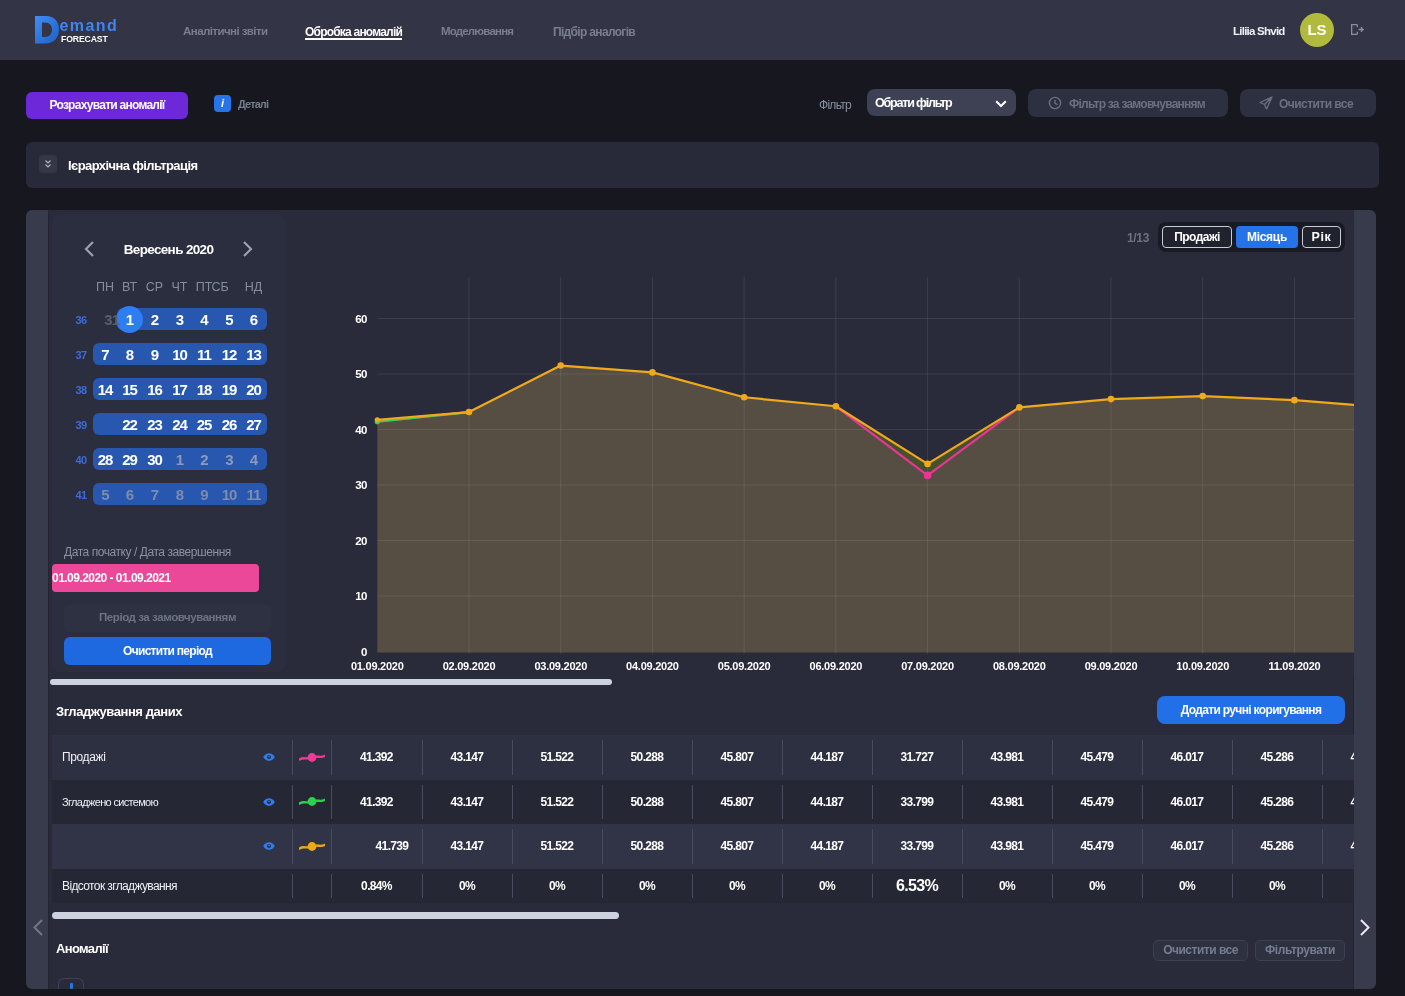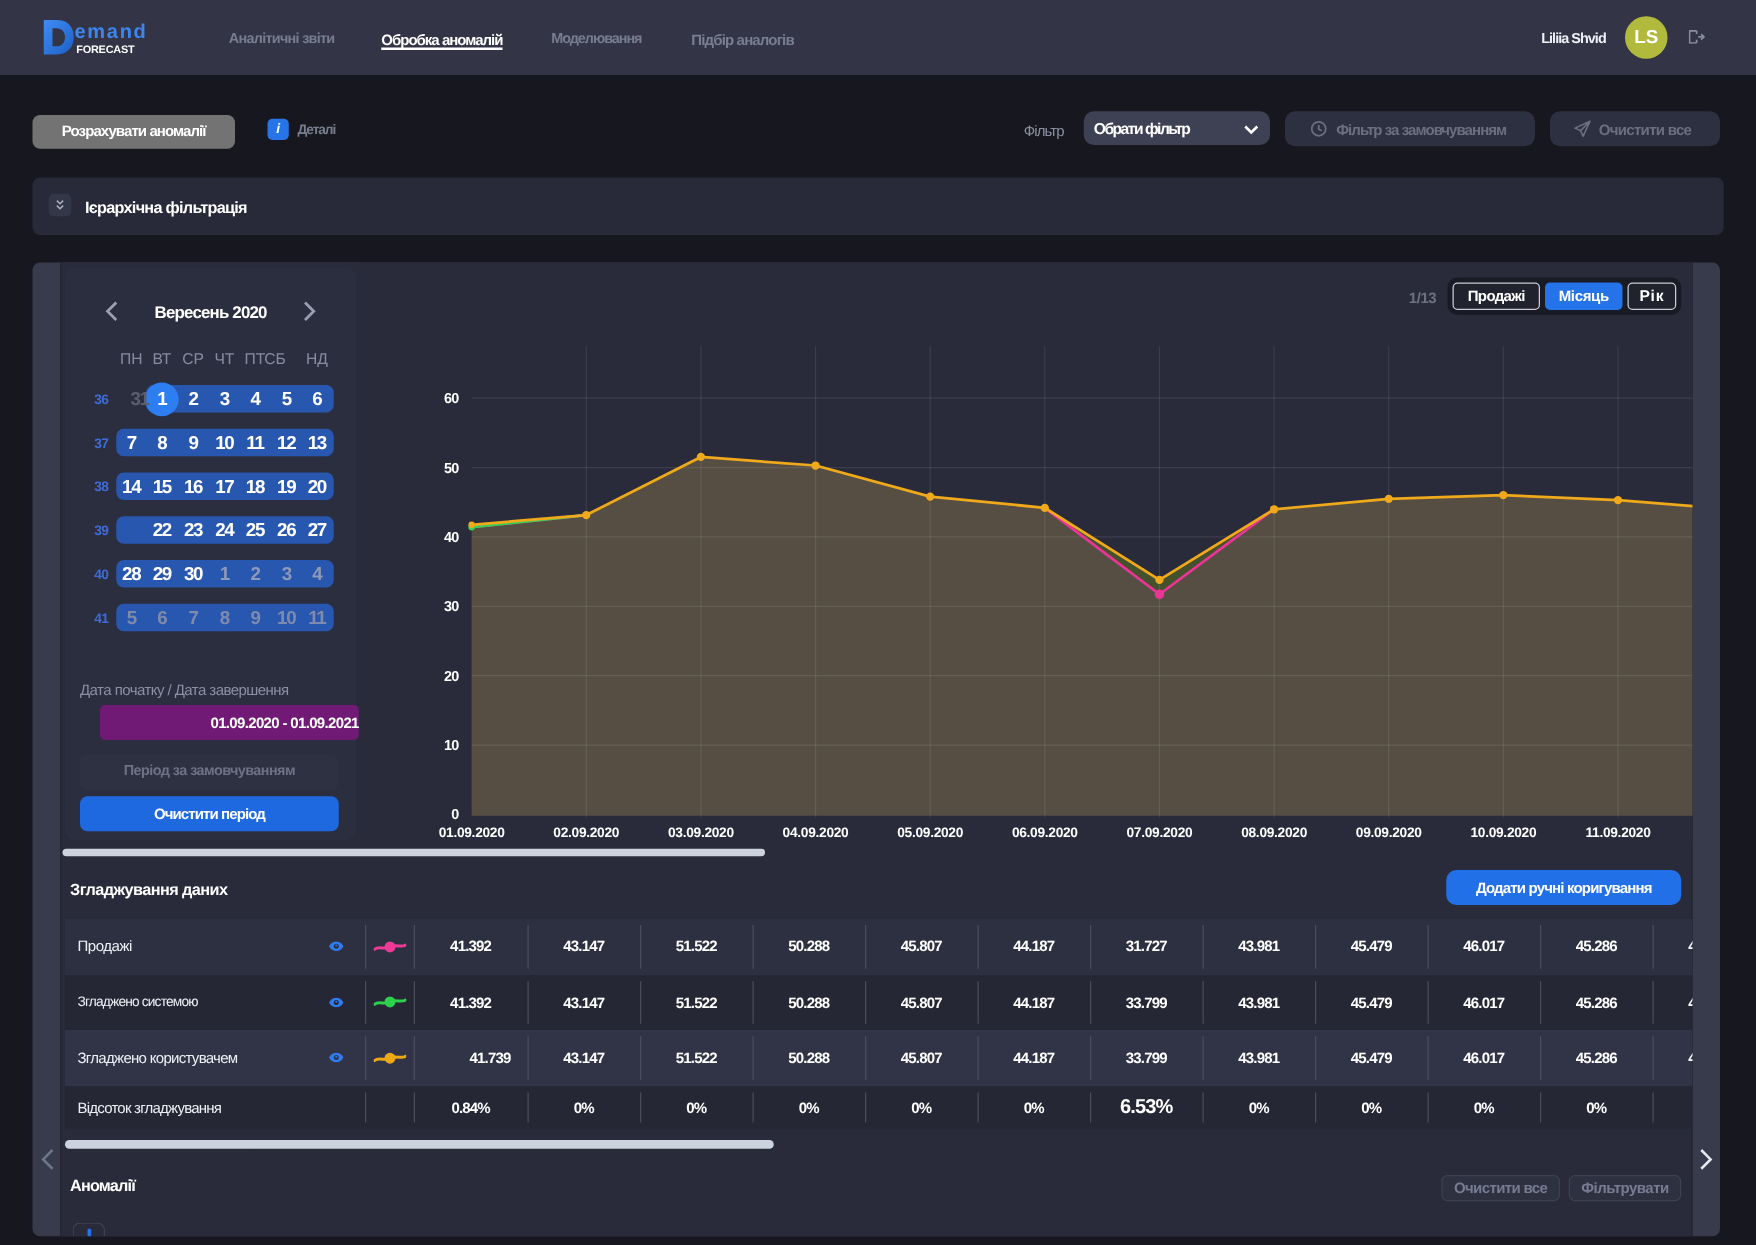--- a/index.html
+++ b/index.html
@@ -31,21 +31,21 @@
 <div class="abs b" style="left:441px;top:25px;font-size:11.5px;letter-spacing:-0.82px;color:#787d90;">Моделювання</div>
 <div class="abs b" style="left:553px;top:24.5px;font-size:12px;letter-spacing:-0.67px;color:#787d90;">Підбір аналогів</div>
 
 <div class="abs b" style="left:1233px;top:24.5px;font-size:11.5px;letter-spacing:-0.76px;color:#eef0f5;">Liliia Shvid</div>
 <div class="abs b" style="left:1300px;top:13px;width:34px;height:34px;border-radius:50%;background:#b2ba3d;color:#fff;font-size:15px;text-align:center;line-height:34px;">LS</div>
 <svg class="abs" style="left:1351px;top:24px;" width="13" height="11" viewBox="0 0 13 11">
   <path d="M6.3,0.65 L0.65,0.65 L0.65,10.35 L6.3,10.35 M6.3,0.65 L6.3,3.2 M6.3,10.35 L6.3,7.8" stroke="#8a8fa0" stroke-width="1.3" fill="none"></path>
   <path d="M7.6,5.5 L12,5.5 M9.9,3.3 L12.1,5.5 L9.9,7.7" stroke="#8a8fa0" stroke-width="1.3" fill="none"></path>
 </svg>
 
-<div class="abs b" style="left:26px;top:91.5px;width:162px;height:27px;background:#737373;border-radius:6px;color:#fff;font-size:12px;letter-spacing:-0.73px;text-align:center;line-height:27px;">Розрахувати аномалії</div>
+<div class="abs b" style="left:26px;top:91.5px;width:162px;height:27px;background:#6d28d9;border-radius:6px;color:#fff;font-size:12px;letter-spacing:-0.73px;text-align:center;line-height:27px;">Розрахувати аномалії</div>
 <div class="abs b" style="left:214px;top:95px;width:17px;height:17px;background:#2774e9;border-radius:4px;color:#fff;font-size:11px;text-align:center;line-height:17px;font-style:italic;">i</div>
 <div class="abs b" style="left:238px;top:98px;font-size:11px;letter-spacing:-0.9px;color:#787d8e;">Деталі</div>
 
 <div class="abs" style="left:819px;top:97.5px;font-size:12px;letter-spacing:-0.71px;color:#8a8fa0;">Фільтр</div>
 <div class="abs" style="left:867px;top:89px;width:149px;height:27px;background:#3e4153;border-radius:8px;"></div>
 <div class="abs b" style="left:875px;top:96px;font-size:12.5px;letter-spacing:-1.2px;color:#fff;">Обрати фільтр</div>
 <svg class="abs" style="left:995px;top:100px;" width="12" height="8" viewBox="0 0 12 8">
     <path d="M1.2,1.2 L6,6 L10.8,1.2" stroke="#fff" stroke-width="2.1" fill="none"></path>
   </svg>
 
@@ -148,21 +148,21 @@
     <div class="abs b" style="left:91px;top:486px;width:28px;text-align:center;font-size:15px;letter-spacing:-1px;color:#7f8bac;">5</div>
     <div class="abs b" style="left:115.5px;top:486px;width:28px;text-align:center;font-size:15px;letter-spacing:-1px;color:#7f8bac;">6</div>
     <div class="abs b" style="left:140.5px;top:486px;width:28px;text-align:center;font-size:15px;letter-spacing:-1px;color:#7f8bac;">7</div>
     <div class="abs b" style="left:165.5px;top:486px;width:28px;text-align:center;font-size:15px;letter-spacing:-1px;color:#7f8bac;">8</div>
     <div class="abs b" style="left:190px;top:486px;width:28px;text-align:center;font-size:15px;letter-spacing:-1px;color:#7f8bac;">9</div>
     <div class="abs b" style="left:215px;top:486px;width:28px;text-align:center;font-size:15px;letter-spacing:-1px;color:#7f8bac;">10</div>
     <div class="abs b" style="left:239.5px;top:486px;width:28px;text-align:center;font-size:15px;letter-spacing:-1px;color:#7f8bac;">11</div>
   </div>
 
 <div class="abs" style="left:64px;top:545px;font-size:12px;letter-spacing:-0.44px;color:#8b90a2;">Дата початку / Дата завершення</div>
-<div class="abs b" style="left:80px;top:564px;width:207px;height:28px;background:#701a75;border-radius:4px;color:#fff;font-size:12px;letter-spacing:-0.53px;text-align:right;line-height:28px;">01.09.2020 - 01.09.2021</div>
+<div class="abs b" style="left:52px;top:564px;width:207px;height:28px;background:#ec4899;border-radius:4px;color:#fff;font-size:12px;letter-spacing:-0.53px;text-align:left;line-height:28px;">01.09.2020 - 01.09.2021</div>
 <div class="abs b" style="left:64px;top:604px;width:207px;height:28px;background:#2e3142;border-radius:6px;color:#6d7284;font-size:11.5px;letter-spacing:-0.43px;text-align:center;line-height:27px;">Період за замовчуванням</div>
 <div class="abs b" style="left:64px;top:637px;width:207px;height:28px;background:#1e68e0;border-radius:6px;color:#fff;font-size:12px;letter-spacing:-0.72px;text-align:center;line-height:28px;">Очистити період</div>
 
 <svg class="abs" style="left:289px;top:210px;" width="1065" height="466" viewBox="0 0 1065 466" id="chart">
     <rect x="0" y="0" width="1065" height="466" fill="#292b3b"></rect>
     <polygon points="88.3,209.84855000000002 180.01,202.03415 271.71999999999997,155.55290000000002 363.43,162.40160000000003 455.14,187.27115 546.8499999999999,196.26215000000002 638.56,253.91555 730.2699999999999,197.40545 821.9799999999999,189.09155 913.6899999999999,186.10565 1005.3999999999999,190.1627 1097.11,197.3 1097.11,442.5 88.3,442.5" fill="#564e43"></polygon>
     <polygon points="546.8499999999999,196.26215000000002 638.56,253.91555 730.2699999999999,197.40545 638.56,265.41515000000004" fill="#45502c"></polygon>
     <line x1="180.01" y1="67" x2="180.01" y2="444" stroke="rgba(255,255,255,0.085)" stroke-width="1"></line>
     <line x1="271.71999999999997" y1="67" x2="271.71999999999997" y2="444" stroke="rgba(255,255,255,0.085)" stroke-width="1"></line>
     <line x1="363.43" y1="67" x2="363.43" y2="444" stroke="rgba(255,255,255,0.085)" stroke-width="1"></line>
@@ -296,21 +296,20 @@
         <div class="abs b" style="left:640px;top:0;width:90px;height:44.5px;display:flex;align-items:center;justify-content:center;font-size:12px;letter-spacing:-0.65px;color:#fff;">45.807</div>
         <div class="abs b" style="left:730px;top:0;width:90px;height:44.5px;display:flex;align-items:center;justify-content:center;font-size:12px;letter-spacing:-0.65px;color:#fff;">44.187</div>
         <div class="abs b" style="left:820px;top:0;width:90px;height:44.5px;display:flex;align-items:center;justify-content:center;font-size:12px;letter-spacing:-0.65px;color:#fff;">33.799</div>
         <div class="abs b" style="left:910px;top:0;width:90px;height:44.5px;display:flex;align-items:center;justify-content:center;font-size:12px;letter-spacing:-0.65px;color:#fff;">43.981</div>
         <div class="abs b" style="left:1000px;top:0;width:90px;height:44.5px;display:flex;align-items:center;justify-content:center;font-size:12px;letter-spacing:-0.65px;color:#fff;">45.479</div>
         <div class="abs b" style="left:1090px;top:0;width:90px;height:44.5px;display:flex;align-items:center;justify-content:center;font-size:12px;letter-spacing:-0.65px;color:#fff;">46.017</div>
         <div class="abs b" style="left:1180px;top:0;width:90px;height:44.5px;display:flex;align-items:center;justify-content:center;font-size:12px;letter-spacing:-0.65px;color:#fff;">45.286</div>
         <div class="abs b" style="left:1270px;top:0;width:90px;height:44.5px;display:flex;align-items:center;justify-content:center;font-size:12px;letter-spacing:-0.65px;color:#fff;">44.308</div>
       </div>
       <div class="abs" style="left:0;top:89px;width:1302px;height:44.5px;background:#313447;">
-        <div class="abs" style="left:10px;top:0;height:44.5px;display:flex;align-items:center;font-size:12px;letter-spacing:-0.56px;color:#eef0f5;">Згладжено користувачем</div>
         <svg class="abs" style="left:211px;top:18.25px;" width="12" height="8" viewBox="0 0 12 8">
           <path d="M0.2,4 C2,0.9 4.2,0.2 6,0.2 C7.8,0.2 10,0.9 11.8,4 C10,7.1 7.8,7.8 6,7.8 C4.2,7.8 2,7.1 0.2,4 Z" fill="#2f7cf0"></path>
           <circle cx="6" cy="4" r="2" fill="#313447"></circle>
           <circle cx="6" cy="3.4" r="0.8" fill="#2f7cf0"></circle>
         </svg>
         <svg class="abs" style="left:247px;top:16.75px;" width="26" height="11" viewBox="0 0 26 11">
           <path d="M0.5,7.5 C4.5,4.5 8,8 13,5.5 C18,3 21.5,6.5 25.5,4" stroke="#eda816" stroke-width="2.4" fill="none" stroke-linecap="round"></path>
           <circle cx="13" cy="5.5" r="4.4" fill="#eda816"></circle>
         </svg>
         <div class="abs" style="left:240px;top:5px;width:1px;height:34.5px;background:#484c5d;"></div>

